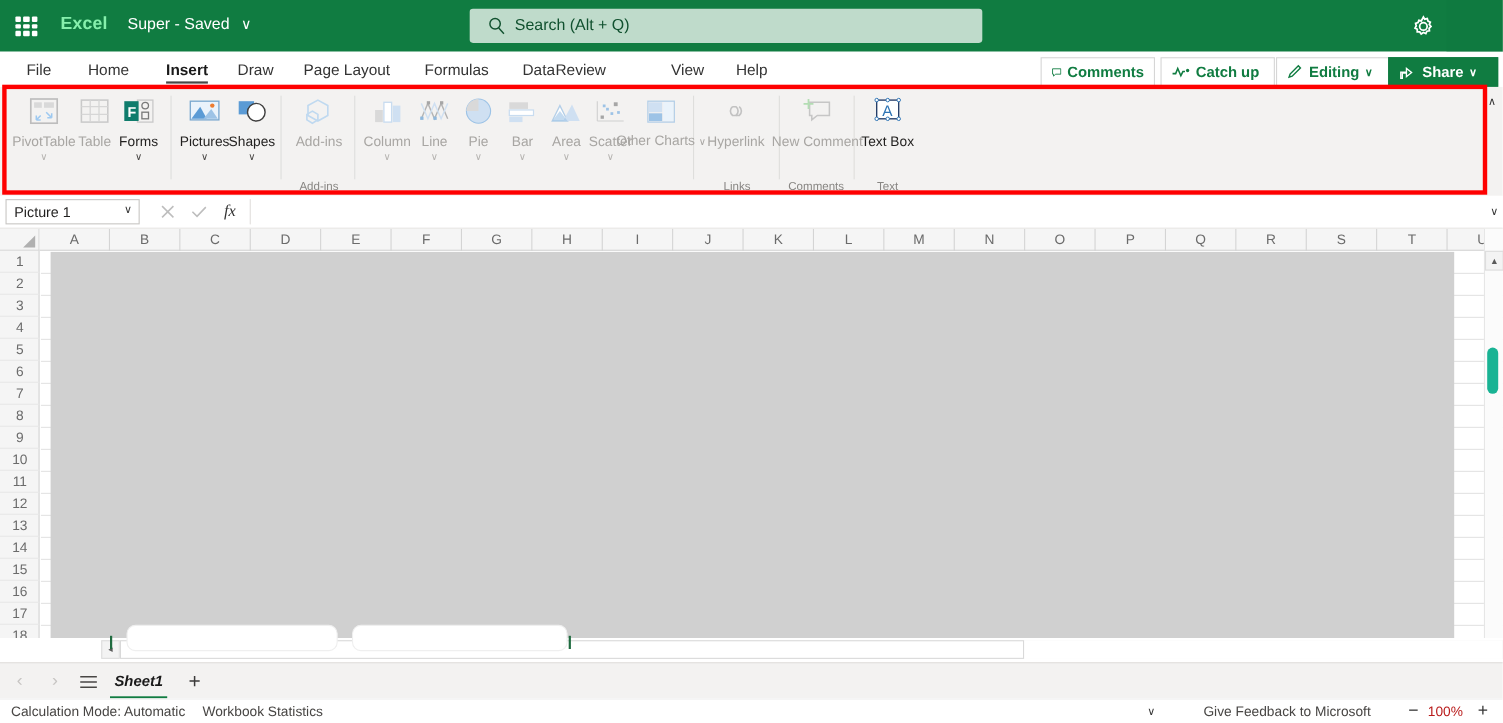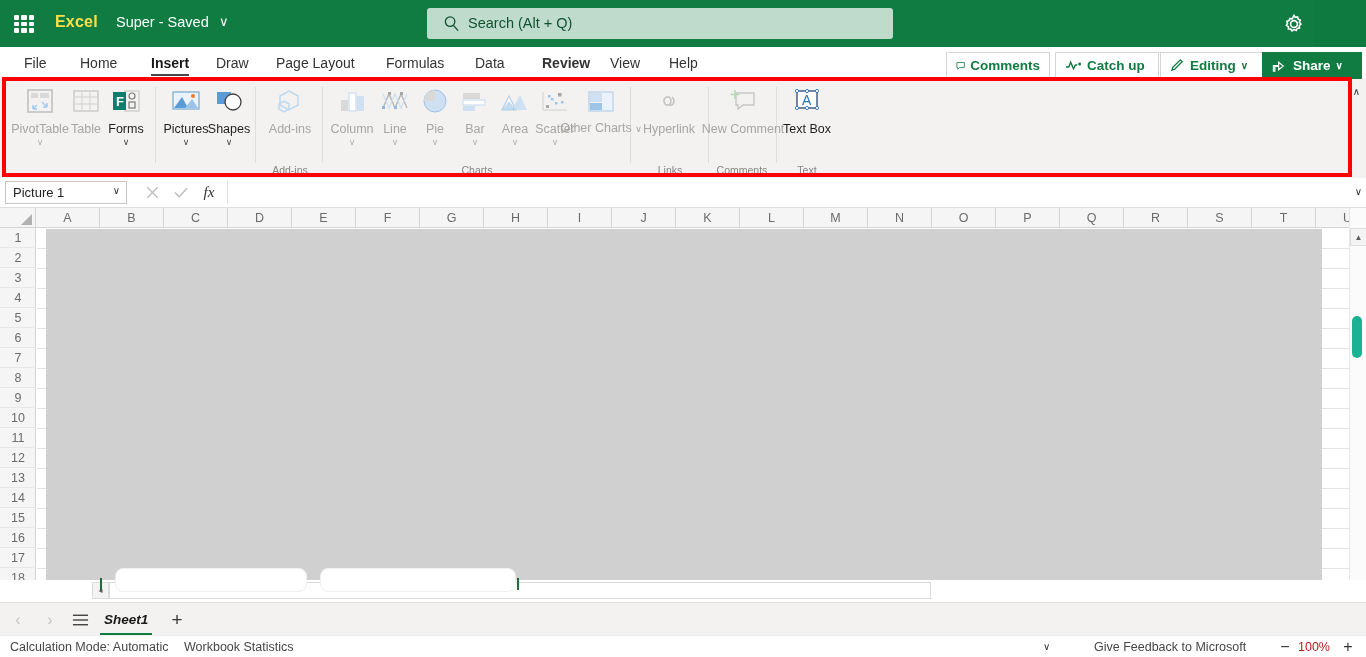--- a/index.html
+++ b/index.html
@@ -20,21 +20,21 @@
     background: #0f7a40;
   }
   #waffle {
     position: absolute; left: 10px; top: 11px; width: 28px; height: 26px;
     display: grid; grid-template-columns: repeat(3, 1fr); grid-template-rows: repeat(3, 1fr);
     gap: 2px; padding: 4px;
   }
   #waffle i { background: #ffffff; border-radius: 1px; display: block; }
   #app-name {
     position: absolute; left: 55px; top: 13px;
-    color: #fde047; font-size: 16px; font-weight: bold; letter-spacing: .2px;
+    color: #86efac; font-size: 16px; font-weight: bold; letter-spacing: .2px;
   }
   #doc-title {
     position: absolute; left: 116px; top: 14px;
     color: #ffffff; font-size: 14.5px; white-space: nowrap;
   }
   #doc-chevron {
     position: absolute; left: 219px; top: 14px;
     color: #ffffff; font-size: 13px; line-height: 16px;
   }
   #searchbox {
@@ -323,21 +323,21 @@
 </div>
 
 <div id="tabstrip">
     <div class="rtab" style="left: 14px;"><span>File</span></div>
     <div class="rtab" style="left: 70px;"><span>Home</span></div>
     <div class="rtab active" style="left: 141px;"><span>Insert</span></div>
     <div class="rtab" style="left: 206px;"><span>Draw</span></div>
     <div class="rtab" style="left: 266px;"><span>Page Layout</span></div>
     <div class="rtab" style="left: 376px;"><span>Formulas</span></div>
     <div class="rtab" style="left: 465px;"><span>Data</span></div>
-    <div class="rtab" style="left: 532px; font-weight: bold;"><span>Review</span></div>
+    <div class="rtab" style="left: 495px;"><span>Review</span></div>
     <div class="rtab" style="left: 600px;"><span>View</span></div>
     <div class="rtab" style="left: 659px;"><span>Help</span></div>
   </div>
 
 <div id="qbtn-comments" class="qbtn" style="left: 946px; width: 104px;">
   <svg width="15" height="14" viewBox="0 0 16 15">
     <path d="M1.5 1.5h13v8.5h-8l-3.5 3v-3h-1.5z" fill="none" stroke="#107c41" stroke-width="1.4"></path>
   </svg>
   <span>Comments</span>
 </div>
@@ -443,23 +443,20 @@
   <div class="ritem dis" style="left:260px;width:60px">
     <span class="icn">
       <svg width="30" height="26" viewBox="0 0 30 26">
         <polygon points="14,3 23,8 23,17 14,22 5,17 5,8" fill="none" stroke="#bfd9f0" stroke-width="1.5"></polygon>
         <polygon points="9,13 14,16 14,21 9,24 4,21 4,16" fill="none" stroke="#bfd9f0" stroke-width="1.5"></polygon>
       </svg>
     </span>
     <span class="lbl">Add-ins</span>
   </div>
 
-  <div class="rgroup" style="left:326px;width:302px">
-    <div class="glabel">Charts</div>
-  </div>
   <div class="ritem dis" style="left:328px;width:48px">
     <span class="icn">
       <svg width="30" height="24" viewBox="0 0 30 24">
         <rect x="4" y="11" width="7" height="11" fill="#d9d9d9"></rect>
         <rect x="12" y="4" width="7" height="18" fill="#ffffff" stroke="#c8dcf0" stroke-width="1.2"></rect>
         <rect x="20" y="7" width="7" height="15" fill="#cfe0f2"></rect>
       </svg>
     </span>
     <span class="lbl">Column</span>
     <span class="dchev">∨</span>

